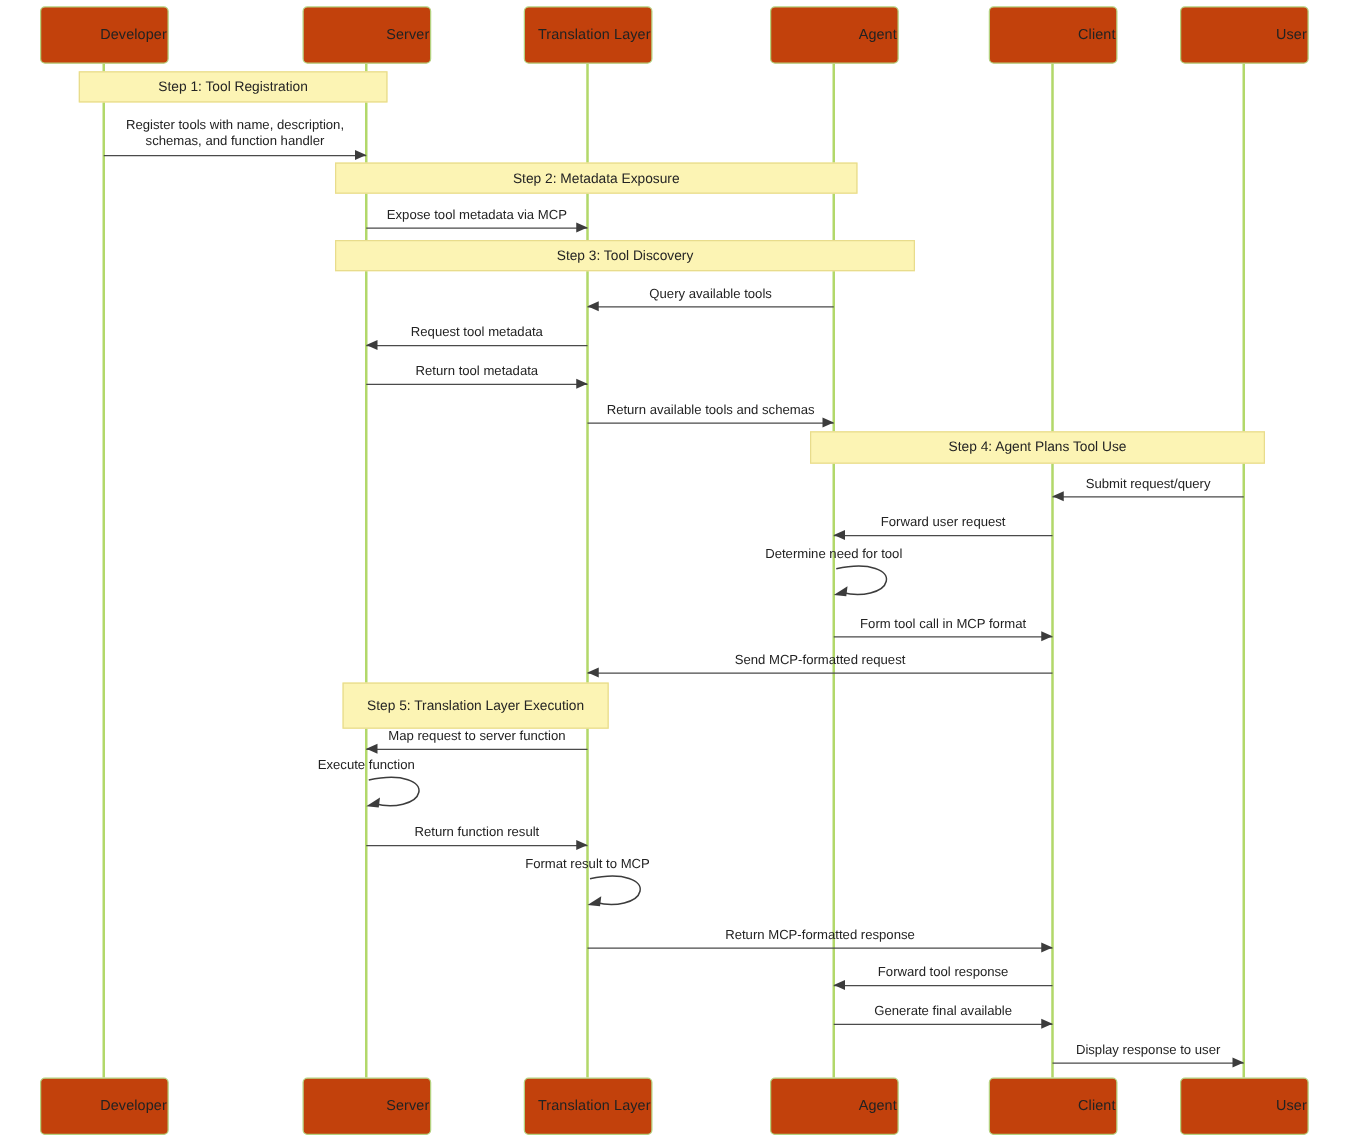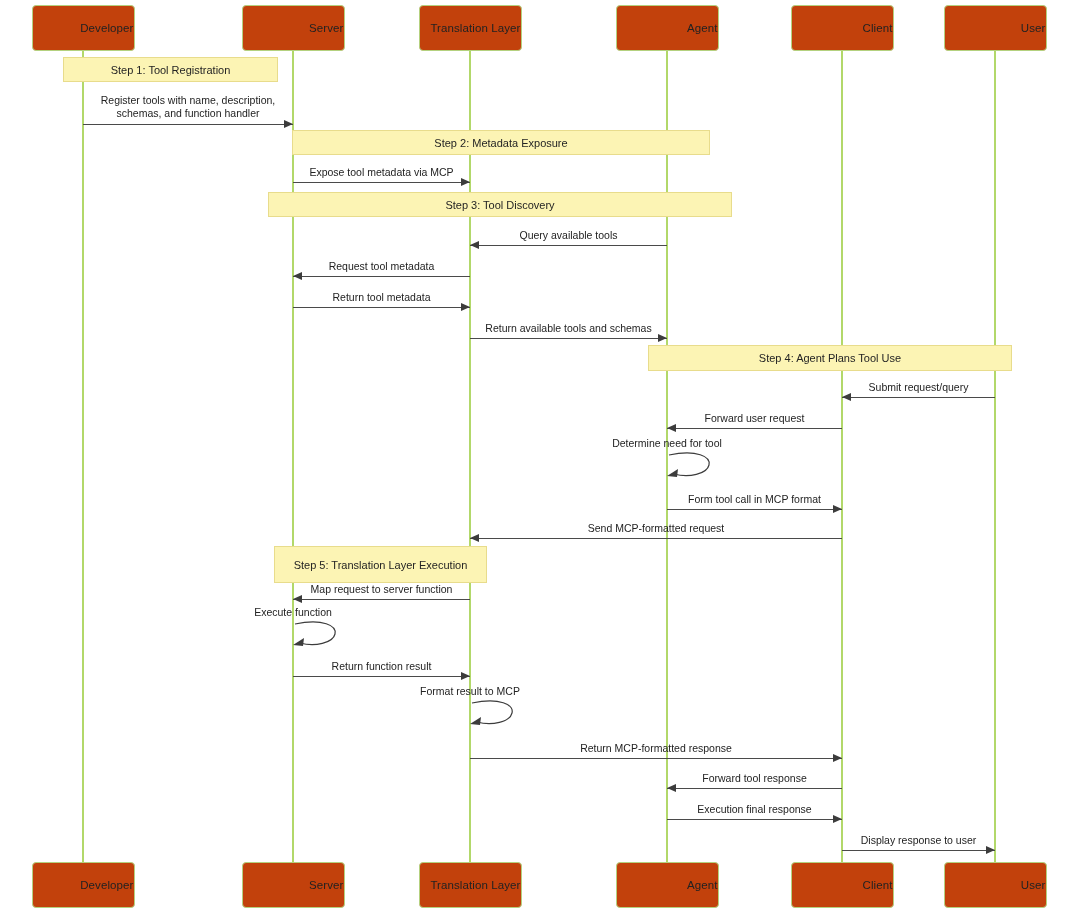--- a/index.html
+++ b/index.html
@@ -113,24 +113,24 @@
 <div id="diagram-root">
   <div id="lifelines-layer">
       <div class="lifeline" style="left: 82px; top: 51px; height: 811px;"></div>
       <div class="lifeline" style="left: 292px; top: 51px; height: 811px;"></div>
       <div class="lifeline" style="left: 469px; top: 51px; height: 811px;"></div>
       <div class="lifeline" style="left: 666px; top: 51px; height: 811px;"></div>
       <div class="lifeline" style="left: 841px; top: 51px; height: 811px;"></div>
       <div class="lifeline" style="left: 994px; top: 51px; height: 811px;"></div>
     </div>
   <div id="phases-layer">
-      <div class="step-bar" style="left: 63px; top: 57px; width: 215px; height: 25px;">
+      <div class="step-bar" style="left: 63px; top: 57px; width: 247px; height: 25px;">
         <span>Step 1: Tool Registration</span>
       </div>
-      <div class="step-bar" style="left: 268px; top: 130px; width: 418px; height: 25px; margin-left: 24px;">
+      <div class="step-bar" style="left: 268px; top: 130px; width: 418px; height: 25px;">
         <span>Step 2: Metadata Exposure</span>
       </div>
       <div class="step-bar" style="left: 268px; top: 192px; width: 464px; height: 25px;">
         <span>Step 3: Tool Discovery</span>
       </div>
       <div class="step-bar" style="left: 648px; top: 345px; width: 364px; height: 26px;">
         <span>Step 4: Agent Plans Tool Use</span>
       </div>
       <div class="step-bar" style="left: 274px; top: 546px; width: 213px; height: 37px;">
         <span>Step 5: Translation Layer Execution</span>
@@ -204,21 +204,21 @@
         <div class="msg-label" style="left: 186px; top: -16px;">Return MCP-formatted response</div>
       </div>
       <div class="msg" style="left: 667px; top: 788px; width: 175px;">
         <div class="msg-line" style="width: 175px;"></div>
         <div class="arrowhead left" style="left: 0px;"></div>
         <div class="msg-label" style="left: 87.5px; top: -16px;">Forward tool response</div>
       </div>
       <div class="msg" style="left: 667px; top: 819px; width: 175px;">
         <div class="msg-line" style="width: 175px;"></div>
         <div class="arrowhead right" style="left: 166px;"></div>
-        <div class="msg-label" style="left: 87.5px; top: -16px;">Execution final response</div>
+        <div class="msg-label" style="left: 87.5px; top: -16px;">Generate final available</div>
       </div>
       <div class="msg" style="left: 842px; top: 850px; width: 153px;">
         <div class="msg-line" style="width: 153px;"></div>
         <div class="arrowhead right" style="left: 144px;"></div>
         <div class="msg-label" style="left: 76.5px; top: -16px;">Display response to user</div>
       </div>
     </div>
   <div id="self-msgs-layer">
       <div class="self-msg" style="left: 667px; top: 451px;">
         <svg class="self-loop" width="60" height="34" viewBox="0 0 60 34">

